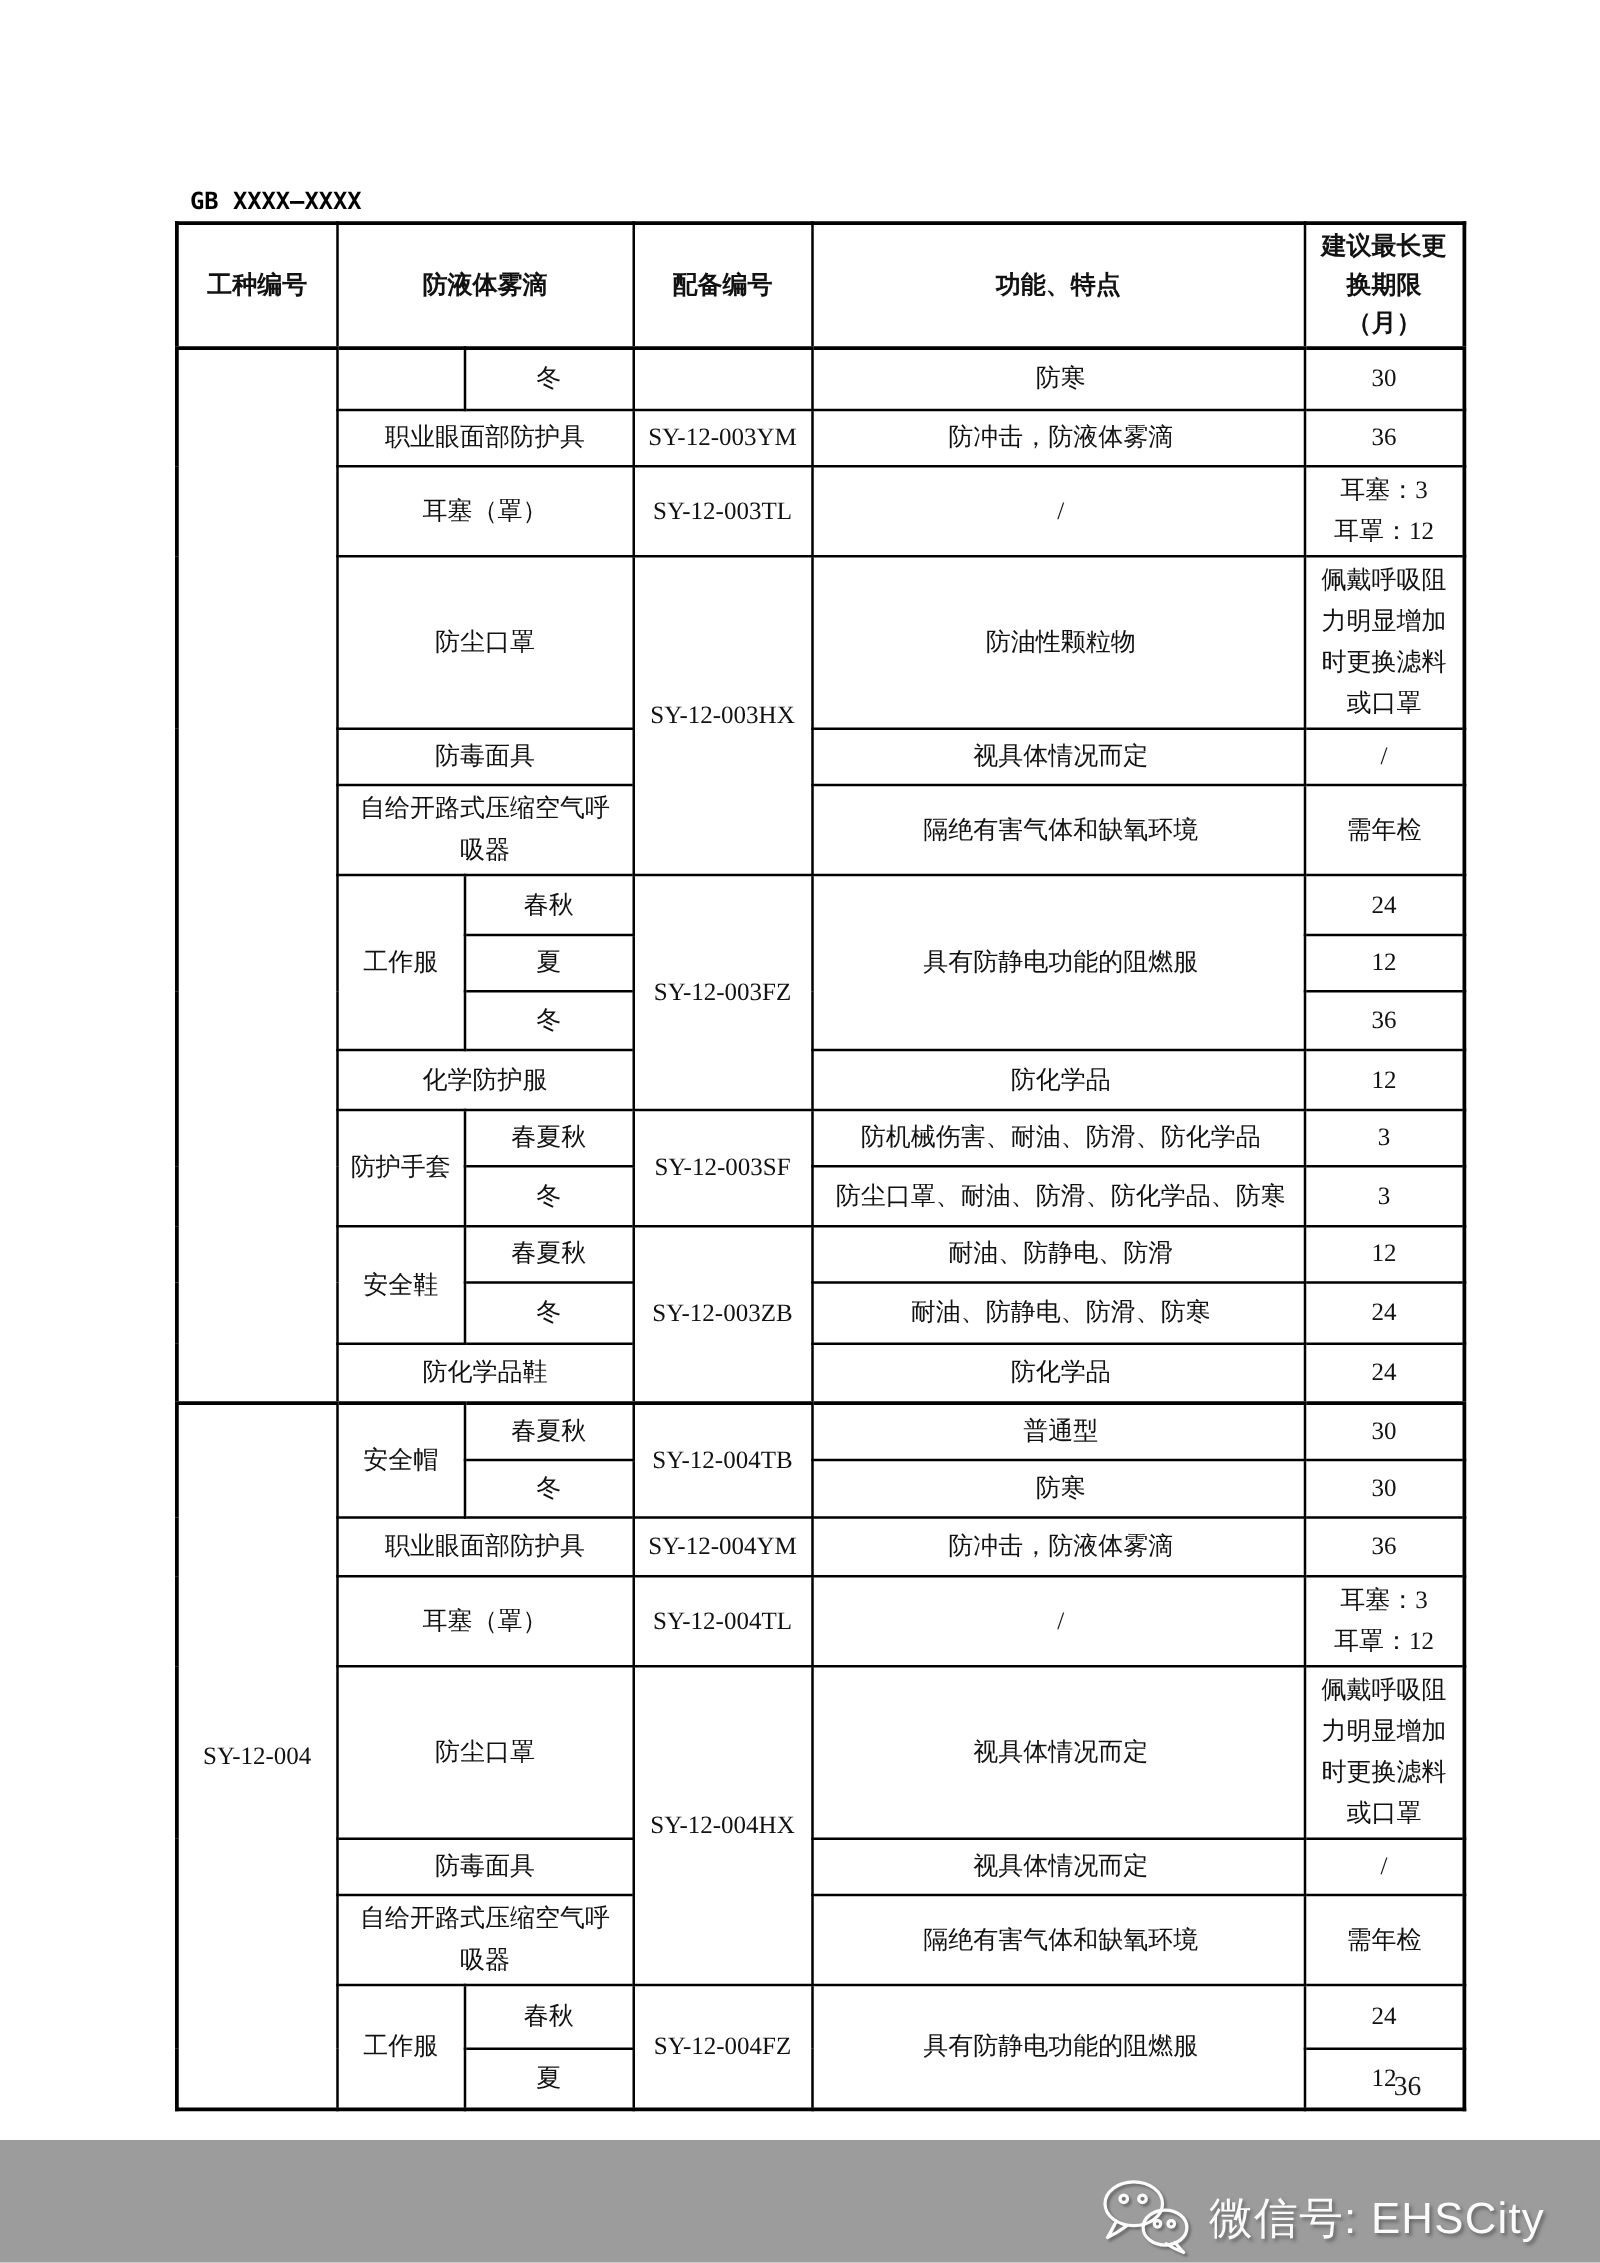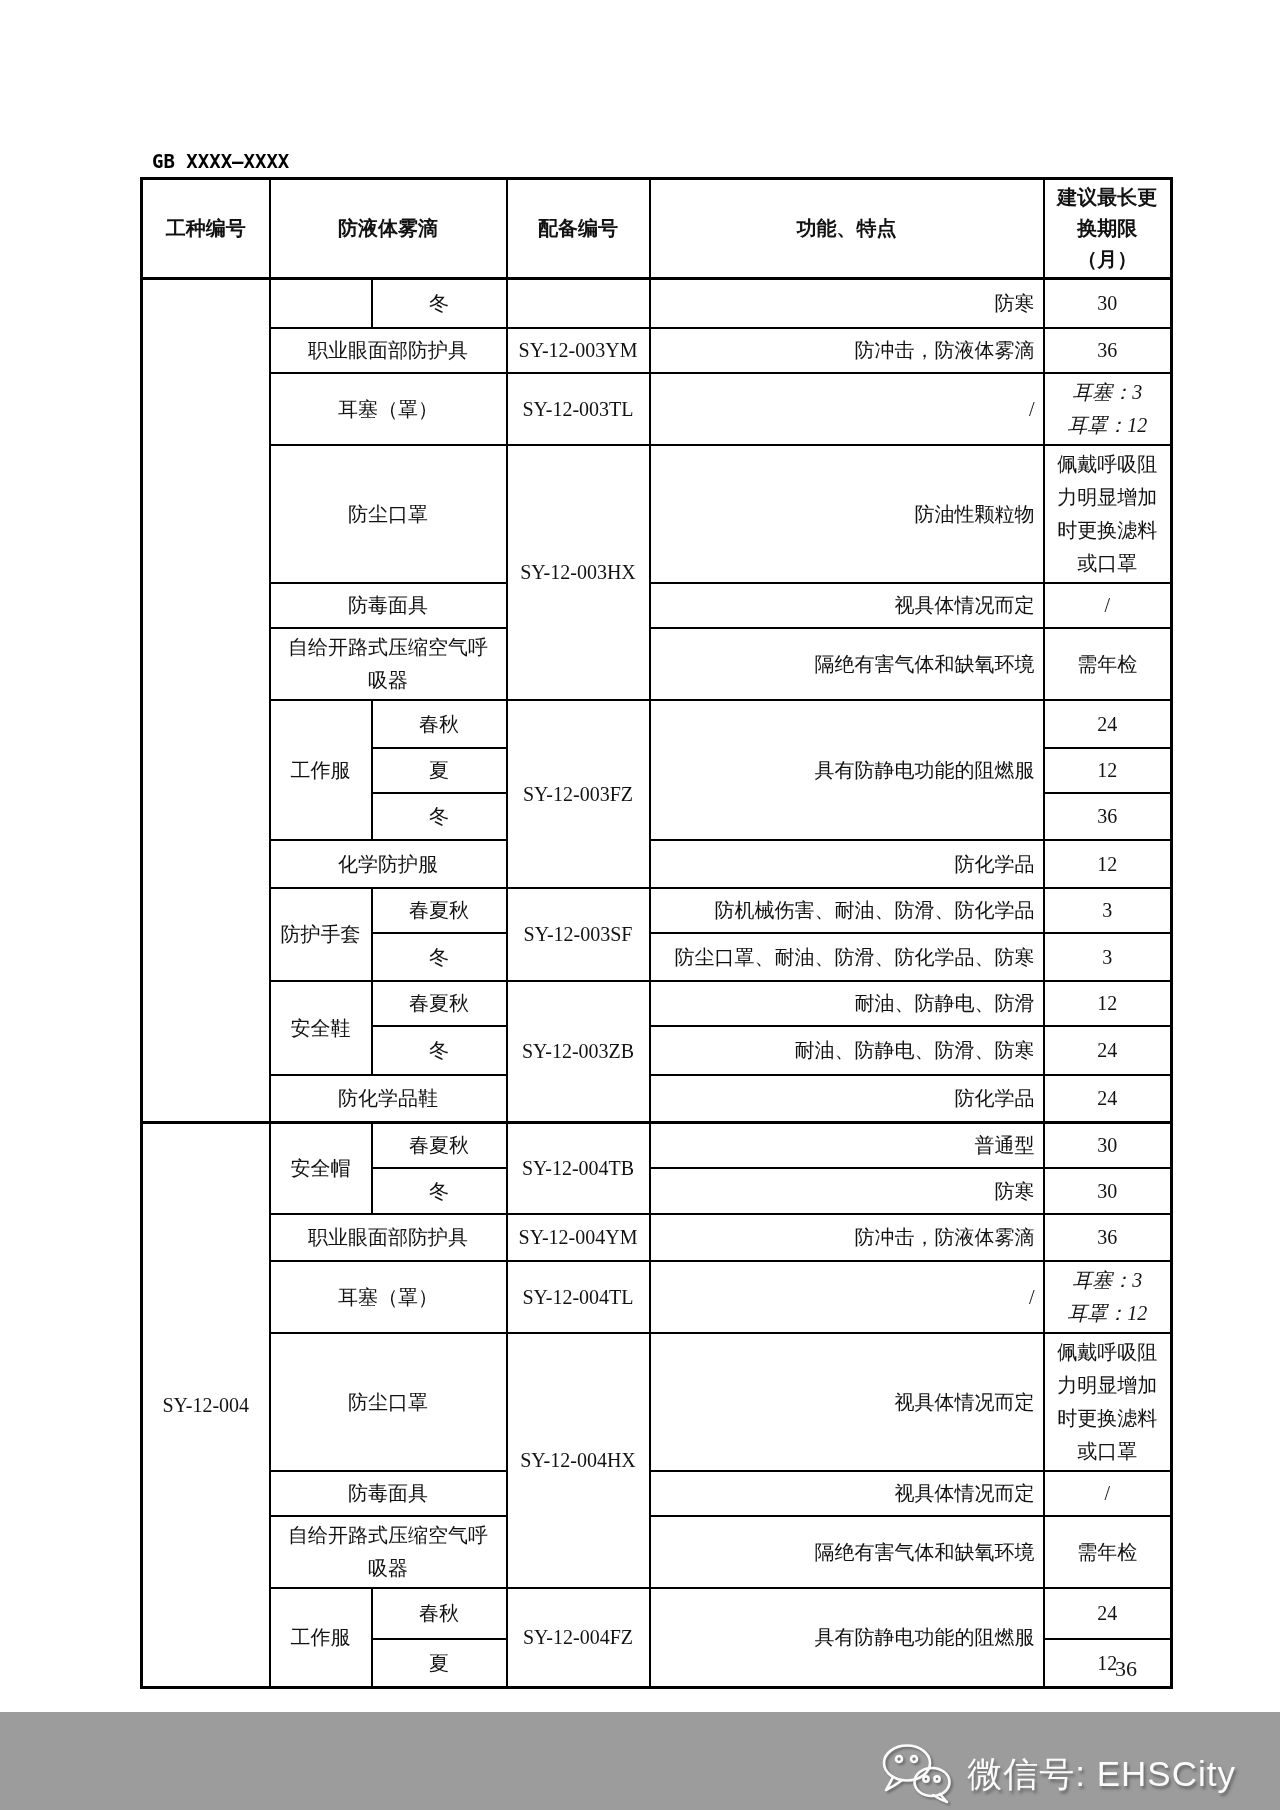--- a/index.html
+++ b/index.html
@@ -33,25 +33,25 @@
   }
   .gb-table th {
     font-weight: bold;
     white-space: pre-line;
     line-height: 31px;
     padding: 2px 3px;
     margin-top: 40px;
   }
   tr.hdr th { border-bottom: 3px solid #000; }
   tr.sec td { border-top: 3px solid #000; }
-  td.c-feat { text-align: right; padding: 2px 8px 2px 12px; }
+  td.c-feat { text-align: center; padding: 2px 8px 2px 12px; }
   td.c-wrap { padding: 2px 11px; line-height: 33px; }
   td.pre { white-space: pre-line; }
   td.scba { padding: 2px 14px; line-height: 33px; font-family: Liberation Serif, serif; }
-  .two-line div { line-height: 33px; font-style: italic; }
+  .two-line div { line-height: 33px; }
   tr.rh45 { height: 45px; }  tr.rh46 { height: 46px; }
   tr.rh47 { height: 47px; }  tr.rh48 { height: 48px; }
   tr.rh49 { height: 49px; }  tr.rh51 { height: 51px; }
   tr.rh65 { height: 65px; }  tr.rh66 { height: 66px; }
   tr.rh69 { height: 69px; }  tr.rh70 { height: 70px; }
   tr.rh71 { height: 71px; }  tr.rh134 { height: 134px; }
   tr.rh136 { height: 136px; }
   .page-number {
     position: absolute; left: 1098px; top: 1656px; width: 56px;
     text-align: center; font-size: 22px; color: #1a1a1a;

